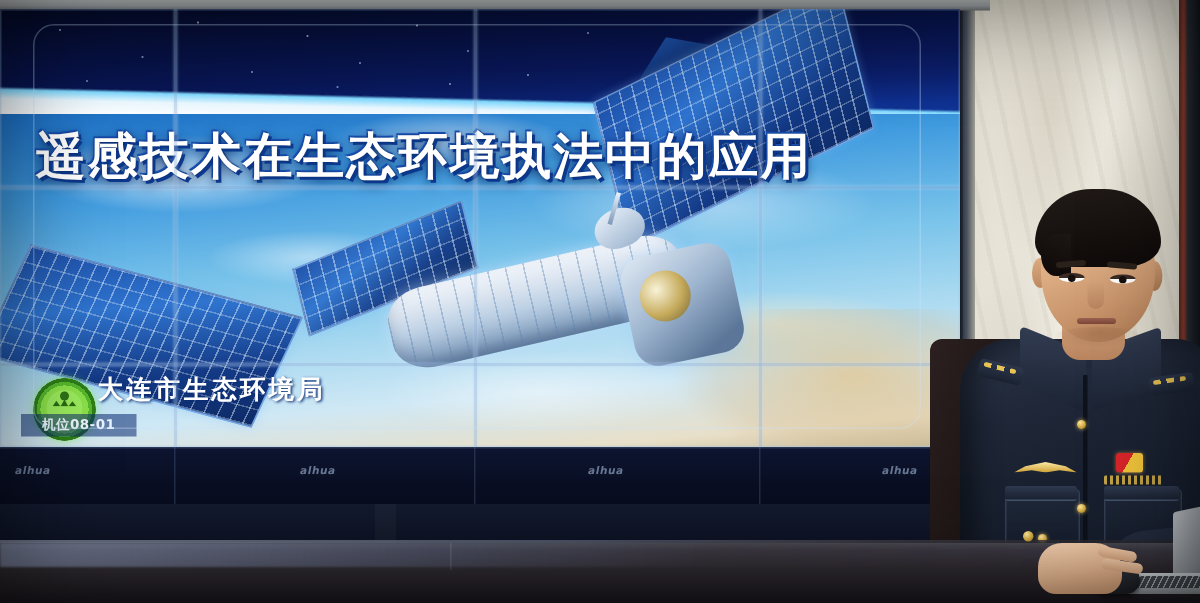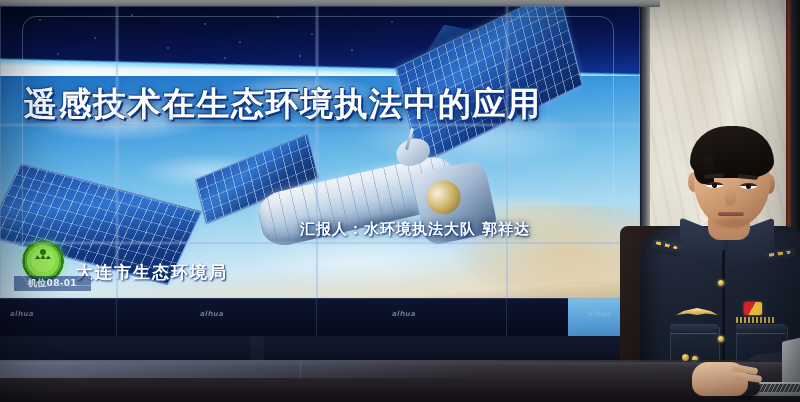--- a/index.html
+++ b/index.html
@@ -104,21 +104,21 @@
     font-size:33px;font-weight:700;letter-spacing:1.5px;color:#ffffff;
     font-family:"DejaVu Sans","Liberation Sans",sans-serif;
     text-shadow:0 0 2px #0a2a6a, 2px 2px 0 #0d3a8f, -1px -1px 0 #1b55b8, 0 3px 8px rgba(0,20,70,.85);
     white-space:nowrap;}
   .slide-sub{position:absolute;left:300px;top:214px;
     font-size:15px;font-weight:700;color:#ffffff;letter-spacing:1px;
     font-family:"DejaVu Sans","Liberation Sans",sans-serif;
     text-shadow:1px 1px 2px #0b2f7a,0 0 6px rgba(0,25,80,.8);white-space:nowrap;}
 
   
-  .logo-wrap{position:absolute;left:22px;top:234px;display:flex;align-items:flex-end;gap:12px;}
+  .logo-wrap{position:absolute;left:22px;top:246px;display:flex;align-items:flex-start;gap:1px;}
   .logo-mark{position:relative;width:42px;height:42px;border-radius:50%;
     background:radial-gradient(circle at 50% 50%,#8be04a 0 54%,#56b82c 54% 62%,#2f7d18 62% 70%,#6fd13b 70% 100%);
     box-shadow:0 0 6px rgba(120,240,90,.6);}
   .logo-mark:before{content:"";position:absolute;left:9px;top:8px;width:24px;height:24px;border-radius:50%;
     background:#9bea5c;}
   .logo-mark:after{content:"";position:absolute;left:13px;top:12px;width:16px;height:7px;
     background:#2b6b14;clip-path:polygon(0 100%,16% 46%,33% 100%,50% 34%,66% 100%,83% 50%,100% 100%);}
   .logo-dot{position:absolute;left:18px;top:9px;width:6px;height:6px;border-radius:50%;background:#2b6b14;z-index:2;}
   .logo-txt{display:flex;flex-direction:column;line-height:1.05;}
   .logo-cn{font-size:17px;font-weight:700;color:#ffffff;letter-spacing:2px;
@@ -133,21 +133,21 @@
   
   .bezel{position:absolute;background:rgba(150,180,220,.42);}
   .bez-v{width:1.6px;height:292px;top:0;box-shadow:0 0 2px rgba(190,215,245,.6);}
   .bez-h{height:1.6px;width:640px;left:0;box-shadow:0 0 2px rgba(190,215,245,.6);}
   .screen-edge{position:absolute;left:0;top:0;width:640px;height:292px;
     box-shadow:inset 0 0 0 1px rgba(160,195,235,.35);pointer-events:none;}
   .screen-corner{position:absolute;left:22px;top:10px;width:590px;height:268px;
     border:1px solid rgba(200,225,255,.35);border-radius:14px;pointer-events:none;}
 
   
-  .wall-lower{position:absolute;left:0;top:292px;width:568px;height:44px;
+  .wall-lower{position:absolute;left:0;top:292px;width:640px;height:44px;
     background:linear-gradient(180deg,#0d1430 0%,#0a1026 40%,#070b1c 100%);}
   .wall-lower .bez-v2{position:absolute;top:0;width:1.4px;height:44px;background:rgba(120,150,195,.22);}
   .wall-lower .bez-h2{position:absolute;left:0;top:0;width:640px;height:1.4px;background:rgba(120,150,195,.28);}
   .watermark{position:absolute;top:12px;font-size:7px;color:#9fb6d6;opacity:.62;letter-spacing:.4px;
     font-family:"DejaVu Sans","Liberation Sans",sans-serif;font-style:italic;font-weight:700;}
 
   
   .backwall-low{position:absolute;left:0;top:336px;width:660px;height:34px;
     background:linear-gradient(180deg,#131a2e,#0b1020);}
   .backwall-low:after{content:"";position:absolute;left:250px;top:0;width:14px;height:34px;
@@ -268,21 +268,20 @@
         <div class="panel-arr p-upper"></div>
         <div class="panel-arr p-lower"></div>
         <div class="panel-arr p-mid"></div>
         <div class="core"></div>
         <div class="node"></div>
         <div class="dish"></div>
         <div class="antenna"></div>
       </div>
 
       <div class="slide-title">遥感技术在生态环境执法中的应用</div>
-      <div class="slide-sub">汇报人：水环境执法大队  郭祥达</div>
 
       <div class="logo-wrap">
         <div class="logo-mark">
           <div class="logo-dot"></div>
         </div>
         <div class="logo-txt">
           <div class="logo-cn">大连市生态环境局</div>
         </div>
       </div>
 

